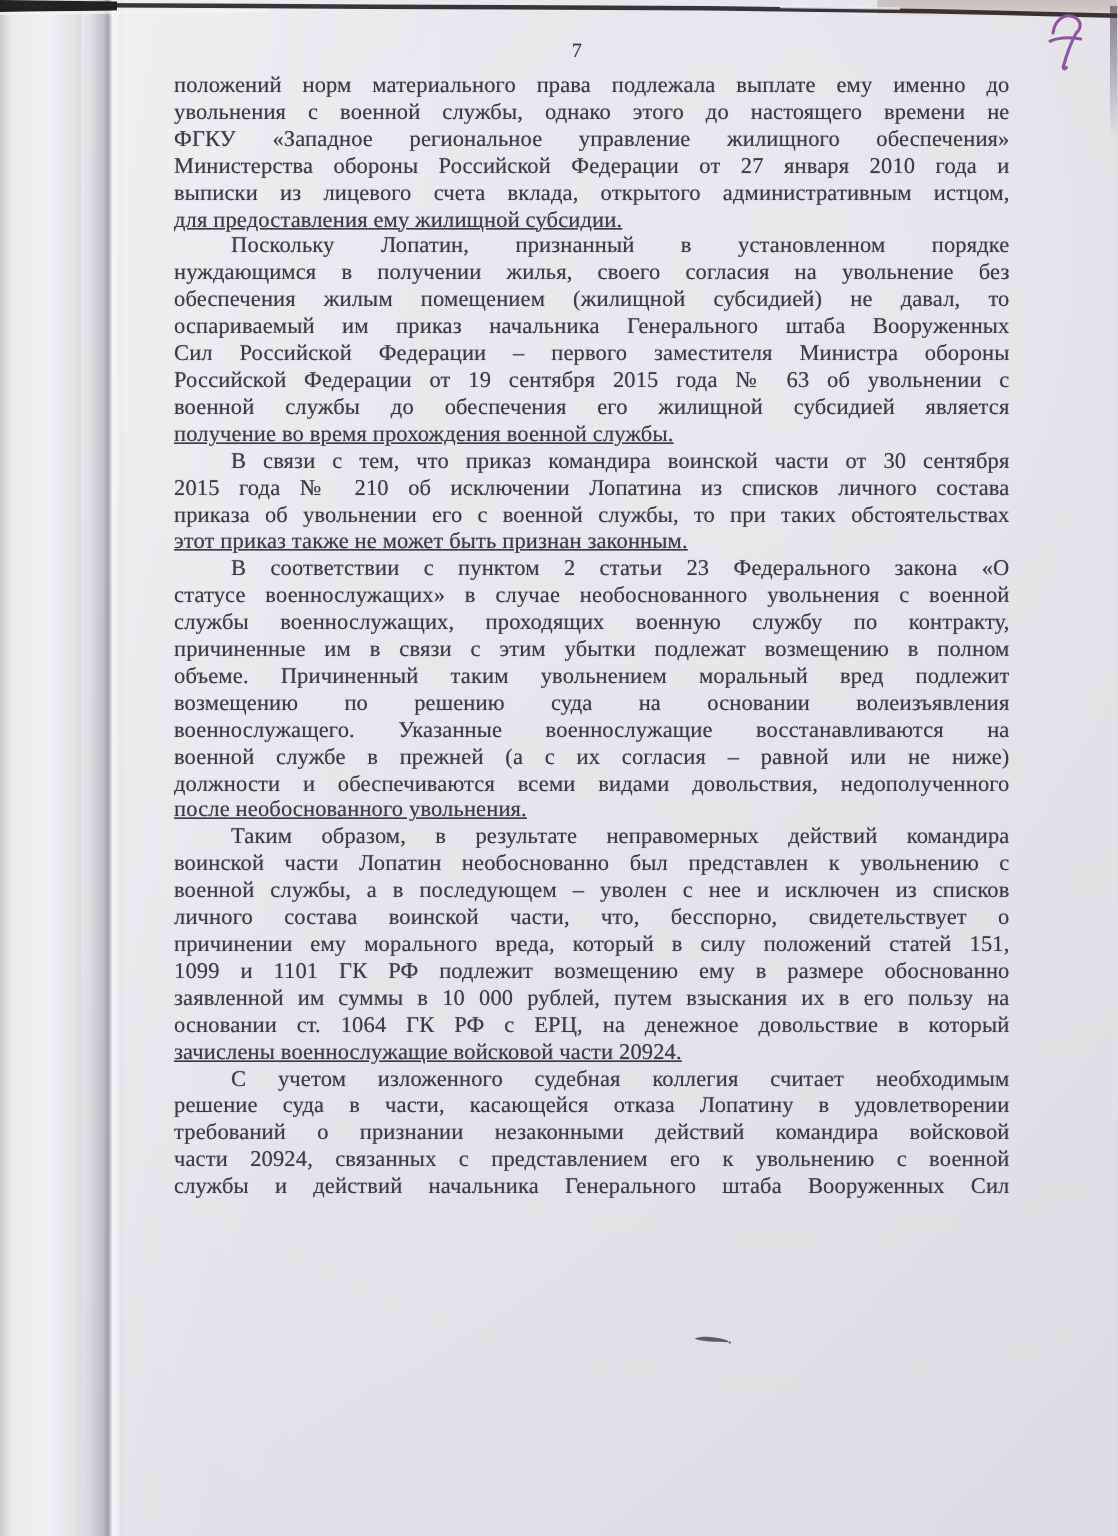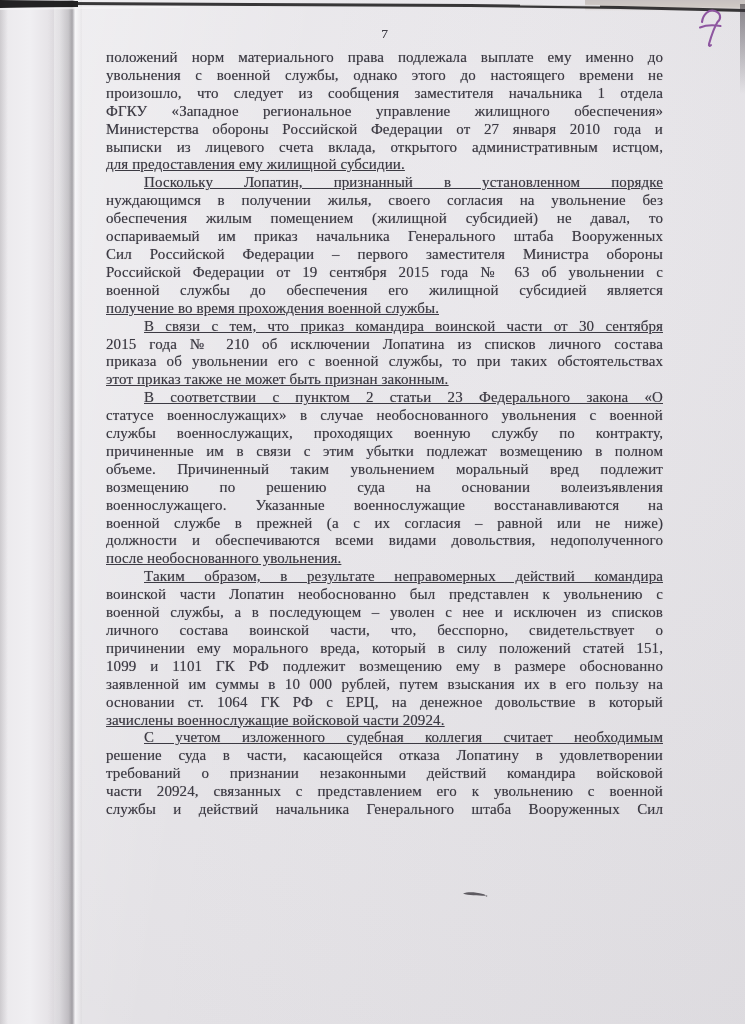--- a/index.html
+++ b/index.html
@@ -57,28 +57,28 @@
   
   .page-number{
     position:absolute;top:26px;left:106px;width:557px;
     text-align:center;font-size:13.5px;color:var(--ink);
     text-shadow:0 0 0.6px rgba(60,58,67,0.5);
   }
   
   .handwritten{position:absolute;top:5px;left:696px;width:36px;height:44px;}
   
   .text-block{
-    position:absolute;top:49px;left:106px;width:557px;
+    position:absolute;top:49px;left:116px;width:557px;
     font-size:15px;line-height:17.9px;color:var(--ink);
     letter-spacing:0.1px;
     text-shadow:0 0 0.7px rgba(60,58,67,0.55);
   }
   .paragraph{margin:0;}
   .line{text-align:justify;text-align-last:justify;}
-  .line.indent{text-indent:38px;text-decoration:underline;}
+  .line.indent{text-indent:38px;}
   .line.last{text-align-last:auto;text-decoration:underline;}
   
   .smudge{position:absolute;left:462px;top:885px;width:26px;height:10px;filter:blur(0.4px);}
 </style>
 </head>
 <body>
 
 <div class="scan">
 
   <div class="sheet-light"></div>
@@ -104,21 +104,20 @@
     <svg width="36" height="44" viewBox="0 0 36 44" aria-hidden="true">
       <path d="M 6 17 C 7 9, 13 4, 19 6 C 25 8, 25.5 13.5, 21.5 17 C 17.5 23.5, 15 32, 13 39 C 12.5 41, 14 41.5, 15 40" fill="none" stroke="#8e56a0" stroke-width="2.1" stroke-linecap="round"></path>
       <path d="M 4 22.5 C 11 19.5, 17.5 19.8, 24.5 21" fill="none" stroke="#8e56a0" stroke-width="2" stroke-linecap="round"></path>
     </svg>
   </div>
 
   <div class="text-block">
       <div class="paragraph">
         <div class="line">положений норм материального права подлежала выплате ему именно до</div>
         <div class="line">увольнения с военной службы, однако этого до настоящего времени не</div>
-        <div class="line">произошло, что следует из сообщения заместителя начальника 1 отдела</div>
         <div class="line">ФГКУ «Западное региональное управление жилищного обеспечения»</div>
         <div class="line">Министерства обороны Российской Федерации от 27 января 2010 года и</div>
         <div class="line">выписки из лицевого счета вклада, открытого административным истцом,</div>
         <div class="line last">для предоставления ему жилищной субсидии.</div>
       </div>
       <div class="paragraph">
         <div class="line indent">Поскольку Лопатин, признанный в установленном порядке</div>
         <div class="line">нуждающимся в получении жилья, своего согласия на увольнение без</div>
         <div class="line">обеспечения жилым помещением (жилищной субсидией) не давал, то</div>
         <div class="line">оспариваемый им приказ начальника Генерального штаба Вооруженных</div>

